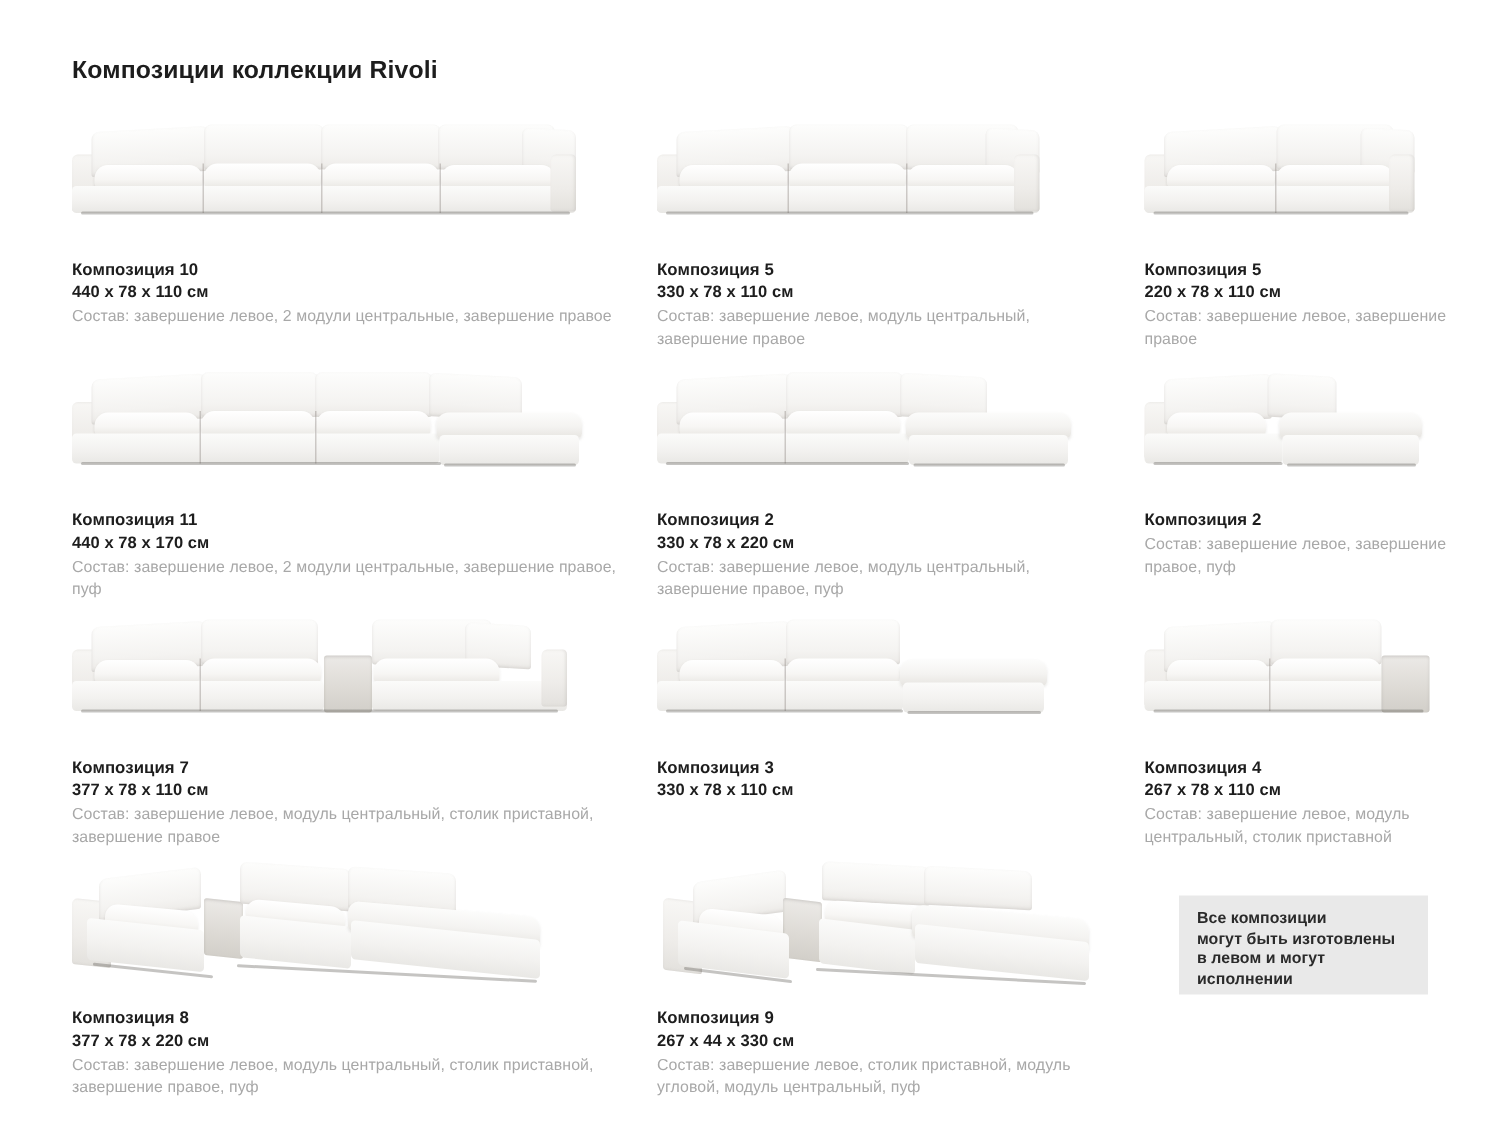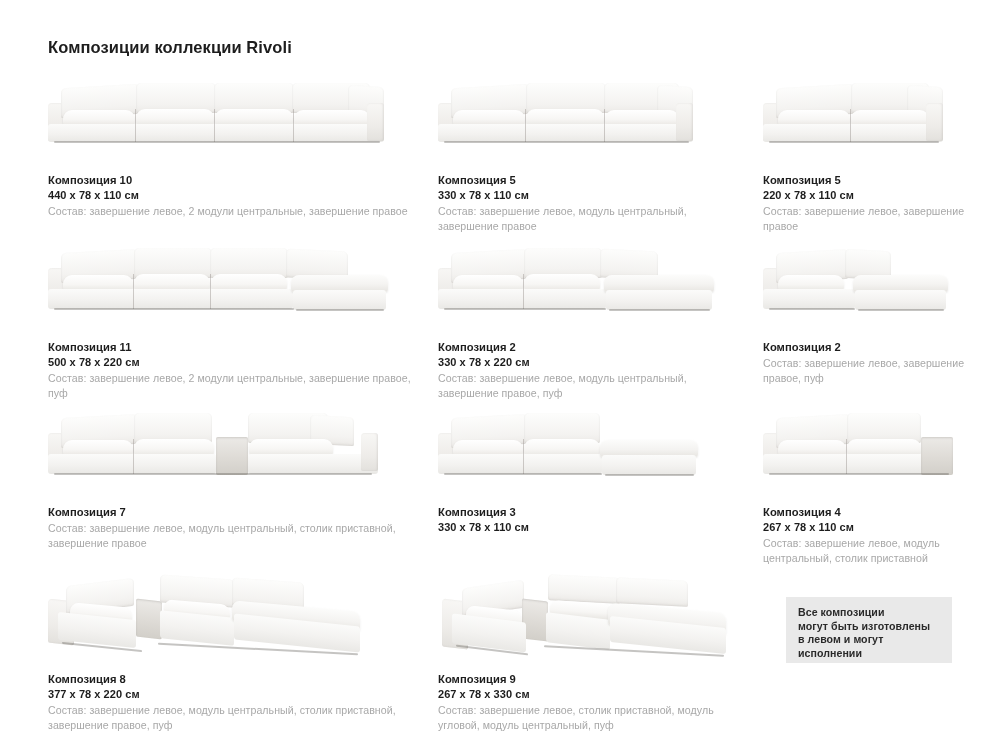--- a/index.html
+++ b/index.html
@@ -247,21 +247,21 @@
           <div class="divider" style="left:85px;top:28px;height:35px;"></div>
           <div class="divider" style="left:162px;top:28px;height:35px;"></div>
           <div class="ottoman" style="left:243px;top:29px;width:97px;height:17px;"></div>
           <div class="seat-unit" style="left:245px;top:44px;width:93px;height:20px;"></div>
           <div class="shadow-line" style="left:6px;top:62px;width:240px;"></div>
           <div class="shadow-line" style="left:248px;top:63px;width:88px;"></div>
         </div>
       </div>
       <div class="caption">
         <div class="cap-title">Композиция 11</div>
-        <div class="cap-dims">500 x 78 x 220 см</div>
+        <div class="cap-dims">440 x 78 x 170 см</div>
         <div class="cap-desc">Состав: завершение левое, 2 модули центральные, завершение правое, пуф</div>
       </div>
     </div>
 
     <div class="cell row-h2">
       <div class="figure" style="height:80px">
         <div class="sofa" style="position:absolute;left:0;top:2px;width:276px;height:66px;">
           <div class="arm" style="left:0;top:22px;width:17px;height:38px;"></div>
           <div class="back-cushion" style="left:13px;top:5px;width:76px;height:30px;transform:skewY(-3.2deg);"></div>
           <div class="back-cushion" style="left:86px;top:2px;width:78px;height:30px;"></div>
@@ -317,20 +317,21 @@
           <div class="seat-cushion" style="left:201px;top:28px;width:84px;height:17px;"></div>
           <div class="seat-unit" style="left:0;top:43px;width:168px;height:20px;"></div>
           <div class="seat-unit" style="left:200px;top:43px;width:130px;height:20px;"></div>
           <div class="arm" style="left:313px;top:22px;width:17px;height:38px;"></div>
           <div class="divider" style="left:85px;top:28px;height:35px;"></div>
           <div class="shadow-line" style="left:6px;top:62px;width:318px;"></div>
         </div>
       </div>
       <div class="caption">
         <div class="cap-title">Композиция 7</div>
+        <div class="cap-dims">377 x 78 x 110 см</div>
         <div class="cap-desc">Состав: завершение левое, модуль центральный, столик приставной, завершение правое</div>
       </div>
     </div>
 
     <div class="cell row-h3">
       <div class="figure" style="height:82px">
         <div class="sofa" style="position:absolute;left:0;top:4px;width:260px;height:66px;">
           <div class="arm" style="left:0;top:22px;width:17px;height:38px;"></div>
           <div class="back-cushion" style="left:13px;top:5px;width:76px;height:30px;transform:skewY(-3.2deg);"></div>
           <div class="back-cushion" style="left:86px;top:2px;width:76px;height:30px;"></div>
@@ -409,21 +410,21 @@
           <div class="seat-cushion" style="left:112px;top:30px;width:62px;height:16px;transform:skewY(4deg);"></div>
           <div class="seat-unit" style="left:108px;top:44px;width:64px;height:30px;transform:skewY(7deg);"></div>
           <div class="ottoman" style="left:170px;top:36px;width:118px;height:22px;transform:skewY(5deg);"></div>
           <div class="seat-unit" style="left:172px;top:50px;width:116px;height:26px;transform:skewY(6deg);"></div>
           <div class="shadow-line" style="left:18px;top:77px;width:72px;transform:skewY(7deg);"></div>
           <div class="shadow-line" style="left:106px;top:78px;width:180px;transform:skewY(3deg);"></div>
         </div>
       </div>
       <div class="caption">
         <div class="cap-title">Композиция 9</div>
-        <div class="cap-dims">267 x 78 x 330 см</div>
+        <div class="cap-dims">267 x 44 x 330 см</div>
         <div class="cap-desc">Состав: завершение левое, столик приставной, модуль угловой, модуль центральный, пуф</div>
       </div>
     </div>
 
     <div class="cell row-h4"></div>
 
   </div>
 
   <div class="note-box">
     <div class="note-line">Все композиции</div>

